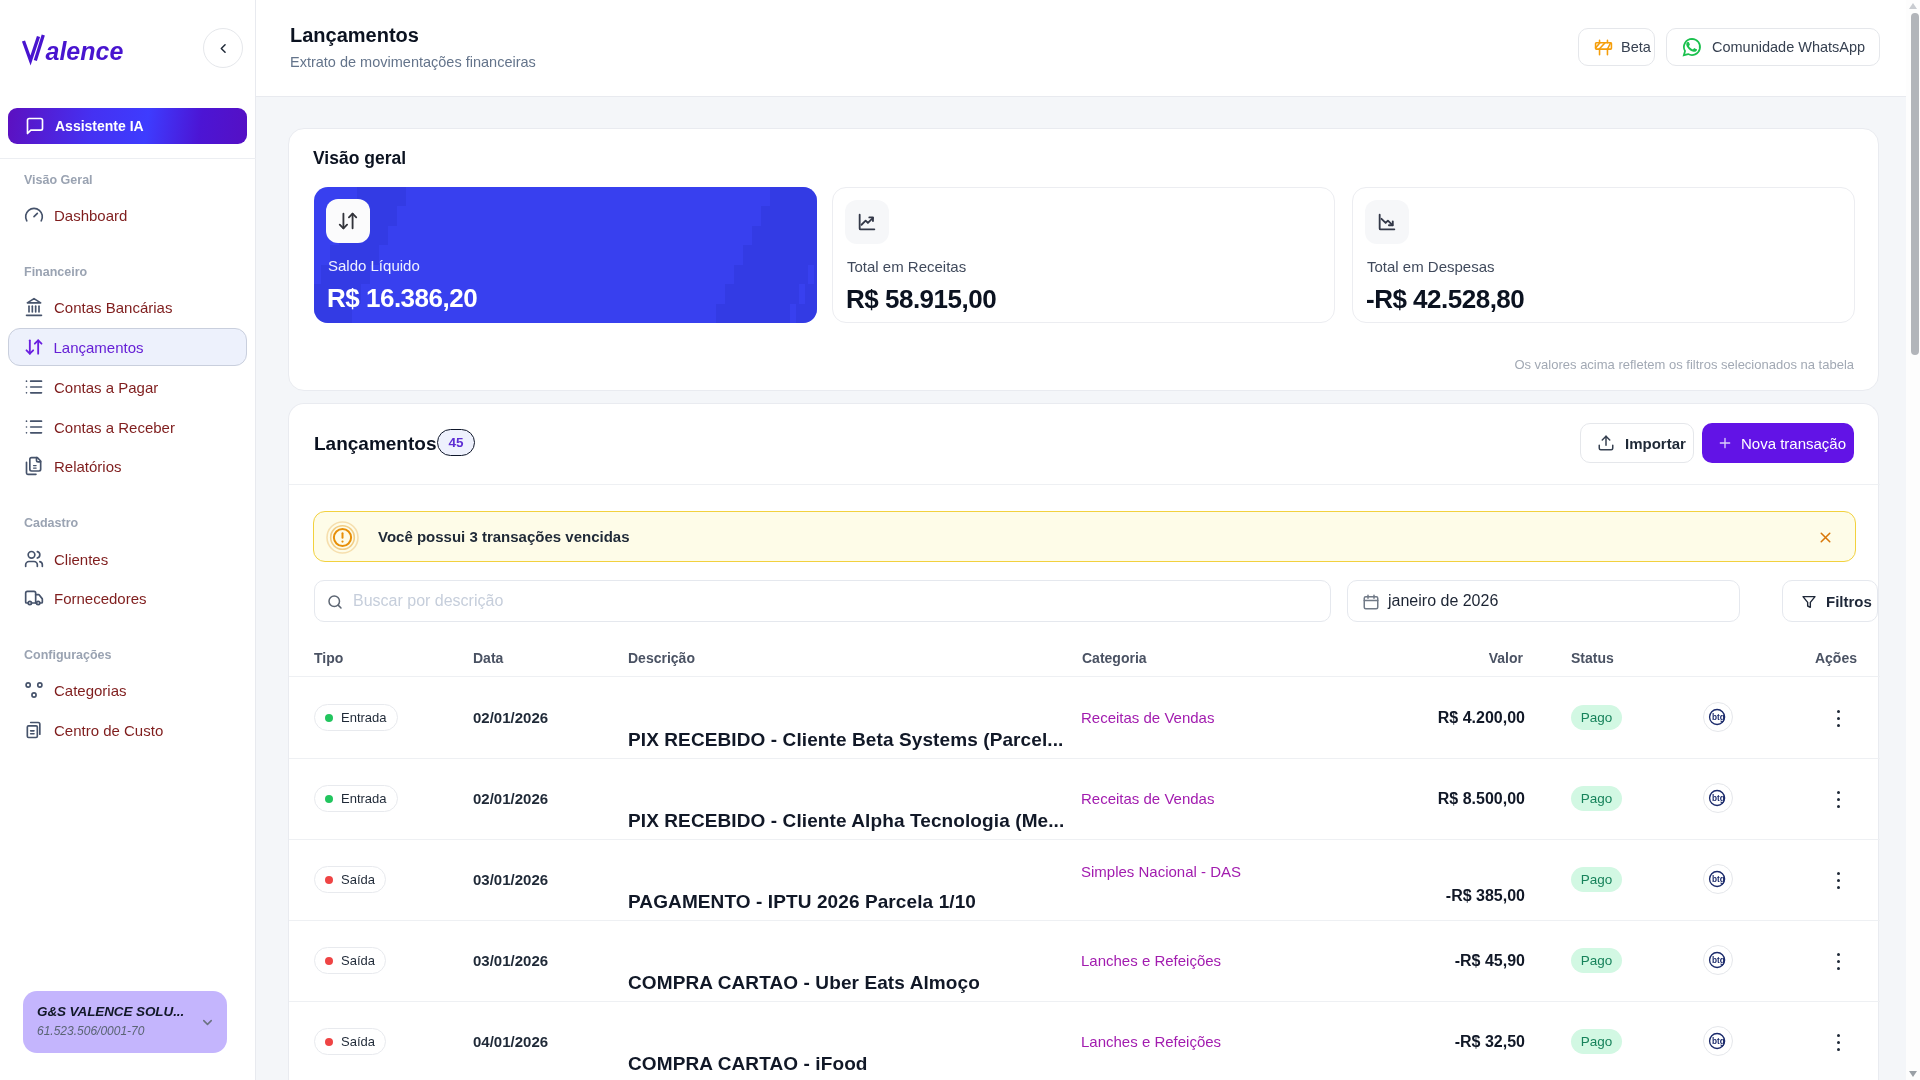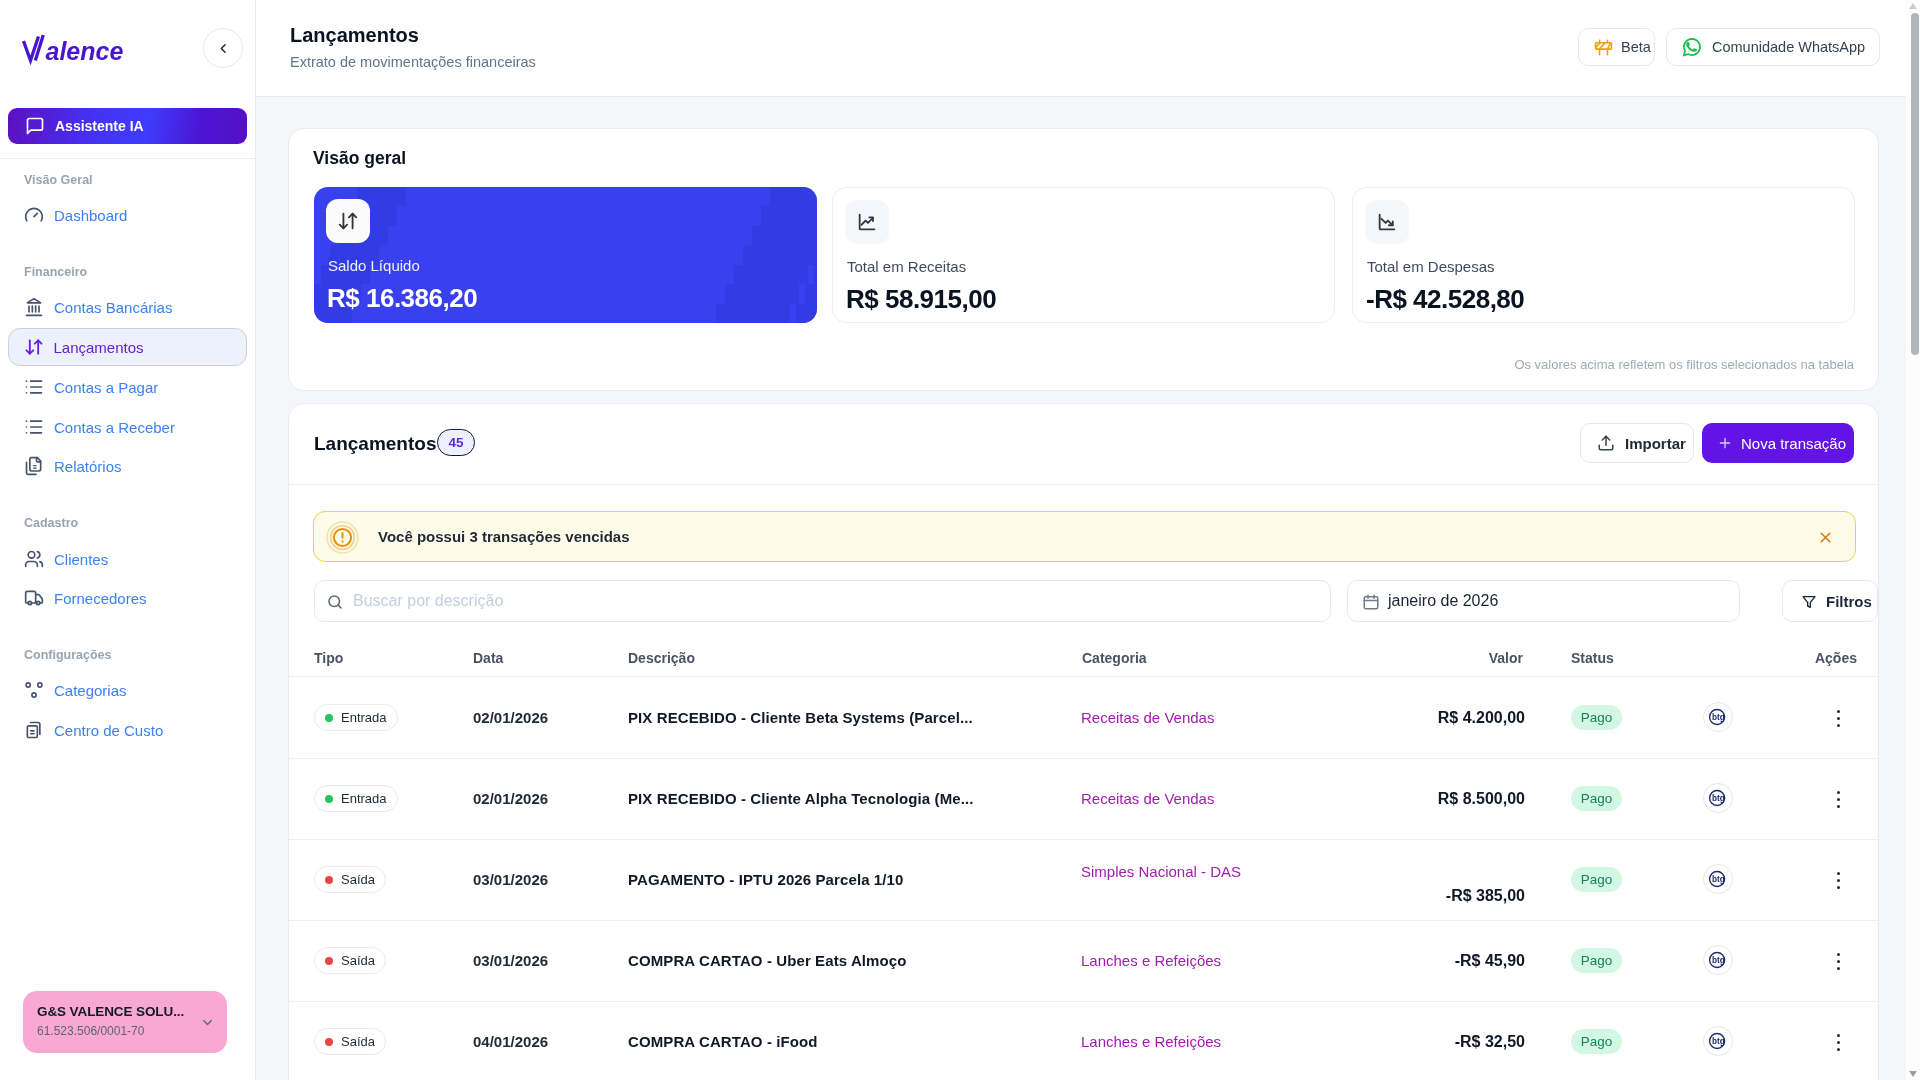--- a/index.html
+++ b/index.html
@@ -9,25 +9,25 @@
   .abs { position:absolute; }
   
   #sidebar { position:absolute; left:0; top:0; width:256px; height:1080px; background:#fff; border-right:1px solid #e8eaef; z-index:5; }
   #collapse { position:absolute; left:203px; top:28px; width:40px; height:40px; border-radius:50%; background:#fff; border:1px solid #e5e7eb; display:flex; align-items:center; justify-content:center; color:#1f2937; }
   #aibtn { position:absolute; left:8px; top:108px; width:239px; height:36px; border-radius:9px;
     background:linear-gradient(97deg,#5c10c0 0%, #4531f2 35%, #3e3cfe 58%, #4c15d4 80%, #5510c4 100%);
     display:flex; align-items:center; color:#fff; font-size:14px; font-weight:700; }
   #aibtn svg { margin:0 10px 0 17px; }
   .sb-divider { position:absolute; left:0; width:256px; border-top:1px solid #eceef2; }
   .sec-label { position:absolute; left:24px; font-size:12.5px; font-weight:700; color:#9aa3b2; }
-  .nav-item { position:absolute; left:8px; width:239px; height:38px; display:flex; align-items:center; color:#3b82f6; font-size:15px; font-weight:500; border-radius:12px; }
+  .nav-item { position:absolute; left:8px; width:239px; height:38px; display:flex; align-items:center; color:#7f1d1d; font-size:15px; font-weight:500; border-radius:12px; }
   .nav-item svg { margin:0 10px 0 16px; flex:0 0 auto; color:#46536b; }
   .nav-item.active { background:#edf1fc; border:1.5px solid #c9cfdd; color:#6620d6; }
   .nav-item.active svg { color:#6a1fe0; margin-left:14.5px; }
-  #company { position:absolute; left:23px; top:991px; width:204px; height:62px; background:#f9a8d4; border-radius:14px; }
+  #company { position:absolute; left:23px; top:991px; width:204px; height:62px; background:#c4b5fd; border-radius:14px;font-style:italic; }
   #company .l1 { position:absolute; left:14px; top:13px; font-size:13.5px; font-weight:700; color:#111827; letter-spacing:-0.1px; }
   #company .l2 { position:absolute; left:14px; top:33px; font-size:12px; color:#5a6474; }
   #company svg { position:absolute; right:12px; top:24px; color:#6b7280; }
   
   #header { position:absolute; left:256px; top:0; width:1650px; height:97px; background:#fff; border-bottom:1px solid #e8eaef; }
   #htitle { position:absolute; left:34px; top:24px; font-size:20px; font-weight:700; color:#0b1220; }
   #hsub { position:absolute; left:34px; top:54px; font-size:14.5px; color:#64748b; }
   .hbtn { position:absolute; top:28px; height:38px; background:#fff; border:1px solid #e5e7eb; border-radius:10px; display:flex; align-items:center; font-size:14.5px; font-weight:600; color:#374151; }
   
   .card { position:absolute; left:288px; width:1591px; background:#fff; border:1px solid #e9ebf0; border-radius:16px; }
@@ -38,21 +38,21 @@
   .stat .slabel { position:absolute; left:14px; top:70px; font-size:15px; }
   .stat .sval { position:absolute; left:13px; top:96px; font-size:26px; font-weight:700; letter-spacing:-0.5px; }
   
   .input { position:absolute; top:176px; height:42px; background:#fff; border:1px solid #e5e8ee; border-radius:10px; }
   
   .th { position:absolute; font-size:14px; font-weight:600; color:#4a5263; }
   .row-line { position:absolute; left:0; width:1591px; border-top:1px solid #eef0f3; }
   .pill { position:absolute; left:25px; height:27px; border:1px solid #e8eaee; border-radius:13.5px; display:flex; align-items:center; font-size:13px; font-weight:500; color:#1f2937; background:#fff; }
   .dot { width:8px; height:8px; border-radius:50%; margin:0 8px 0 10px; }
   .cell-date { position:absolute; left:184px; font-size:15px; font-weight:700; color:#1f2937; }
-  .cell-desc { position:absolute; left:339px; font-size:15px; font-weight:700; color:#111827; letter-spacing:0.1px; }
+  .cell-desc { position:absolute; left:339px; font-size:19px; font-weight:700; color:#111827; letter-spacing:0.1px;margin-top:20px; }
   .cell-cat  { position:absolute; left:792px; font-size:15px; color:#a21caf; }
   .cell-val  { position:absolute; width:300px; right:355px; text-align:right; font-size:16px; font-weight:700; color:#111827; }
   .chip { position:absolute; left:1282px; width:51px; height:25px; background:#d2f8e3; border-radius:13px; color:#17835b; font-size:13.5px; font-weight:500; display:flex; align-items:center; justify-content:center; }
   .bank { position:absolute; left:1414px; width:30px; height:30px; border-radius:50%; background:#fff; border:1px solid #e5e7eb; display:flex; align-items:center; justify-content:center; }
   .dots3 { position:absolute; left:1548px; width:4px; }
   .dots3 i { display:block; width:3.3px; height:3.3px; border-radius:50%; background:#1f2937; margin:0 0 3.5px 0; }
   .row { position:absolute; left:0; width:1591px; height:81px; }
   .row > div { position:absolute; }
   
   #sbtrack { position:absolute; right:0; top:0; width:14px; height:1080px; background:#fdfdfd; z-index:50; }

